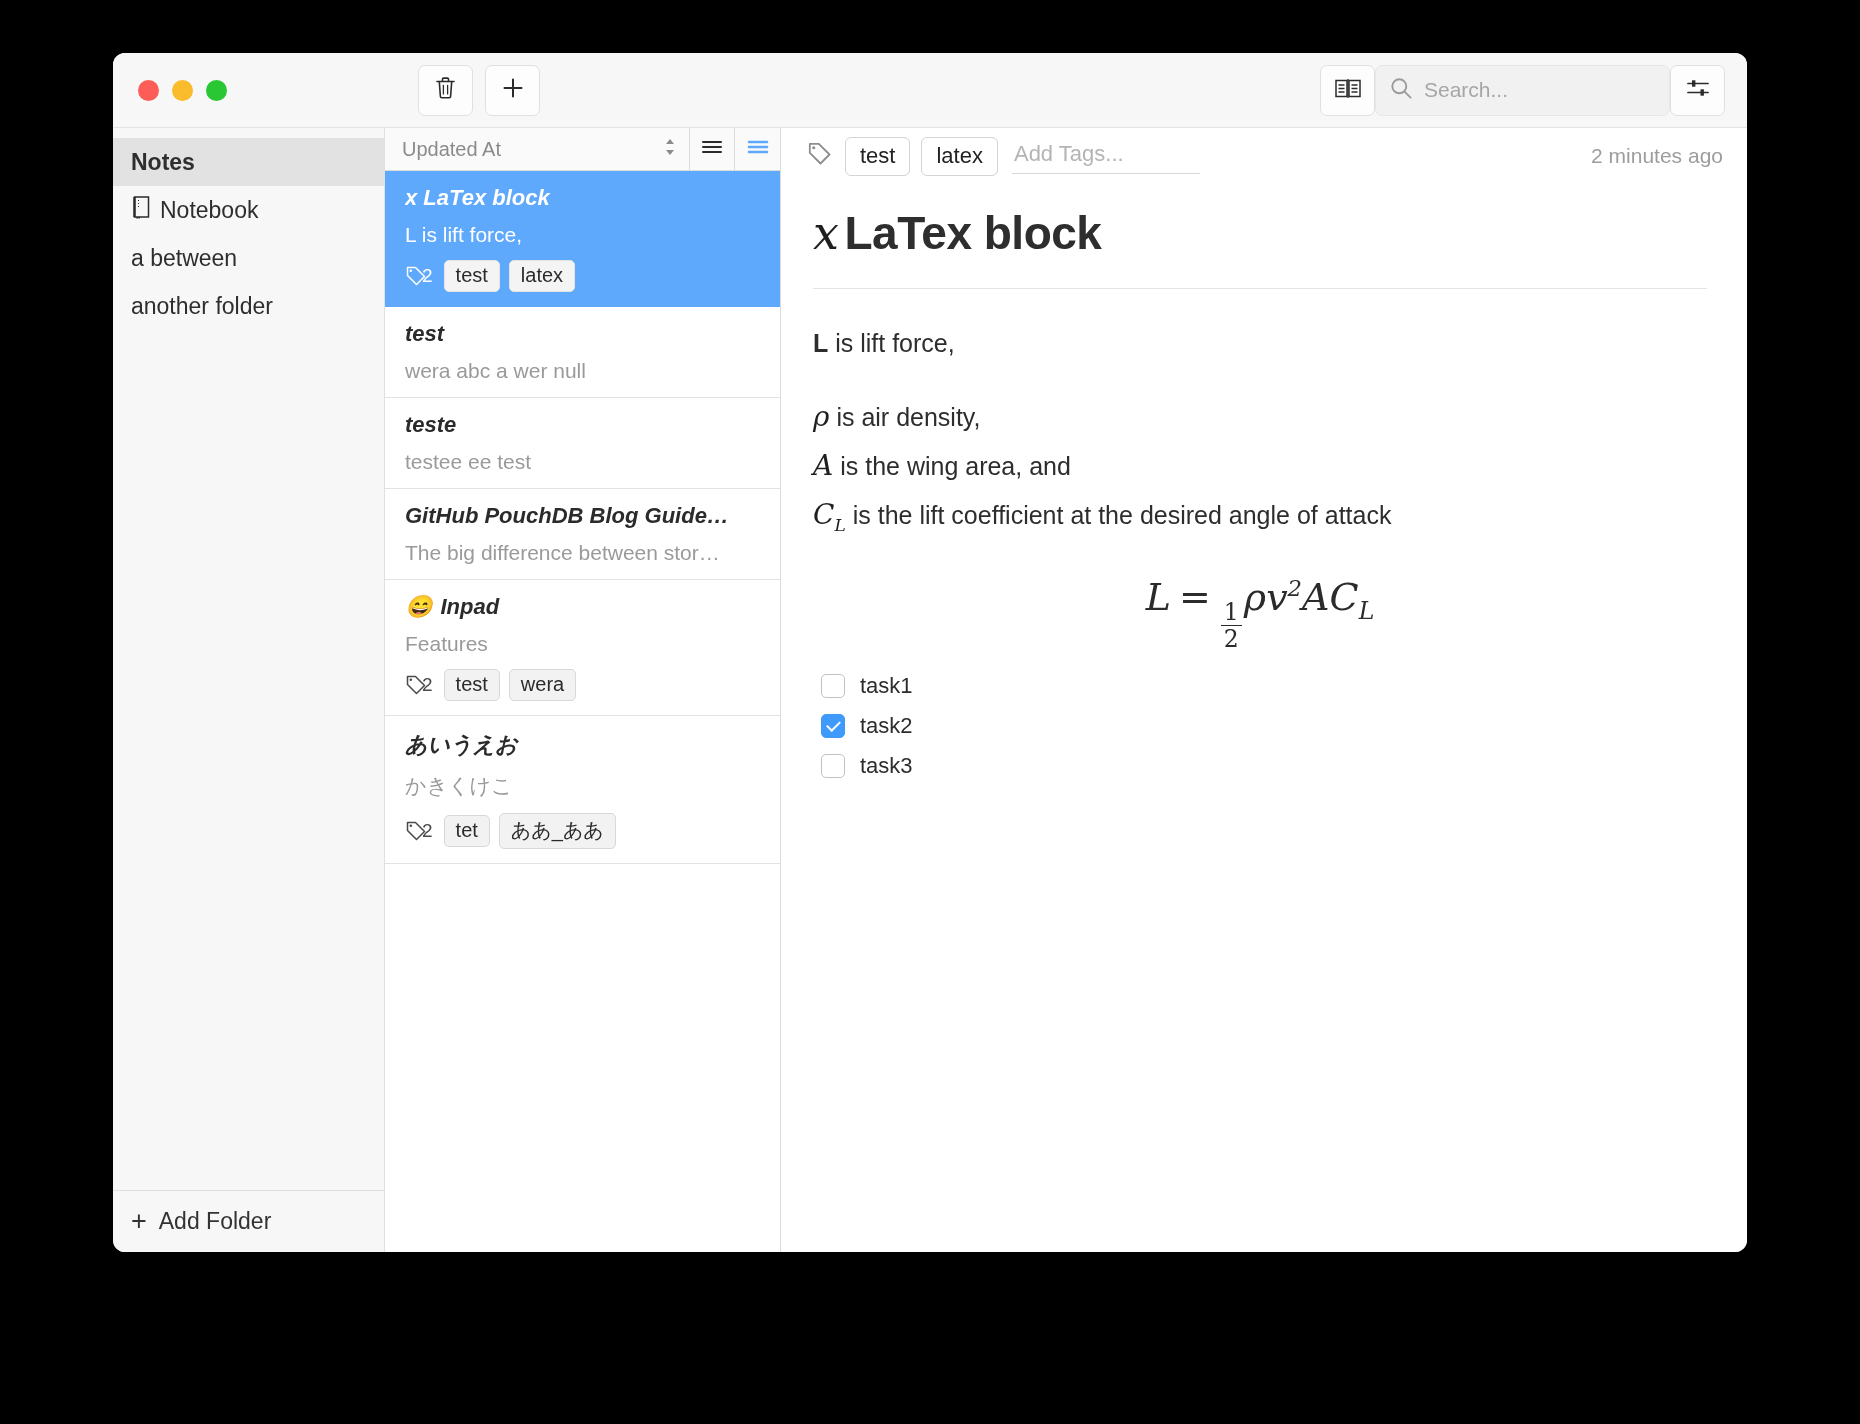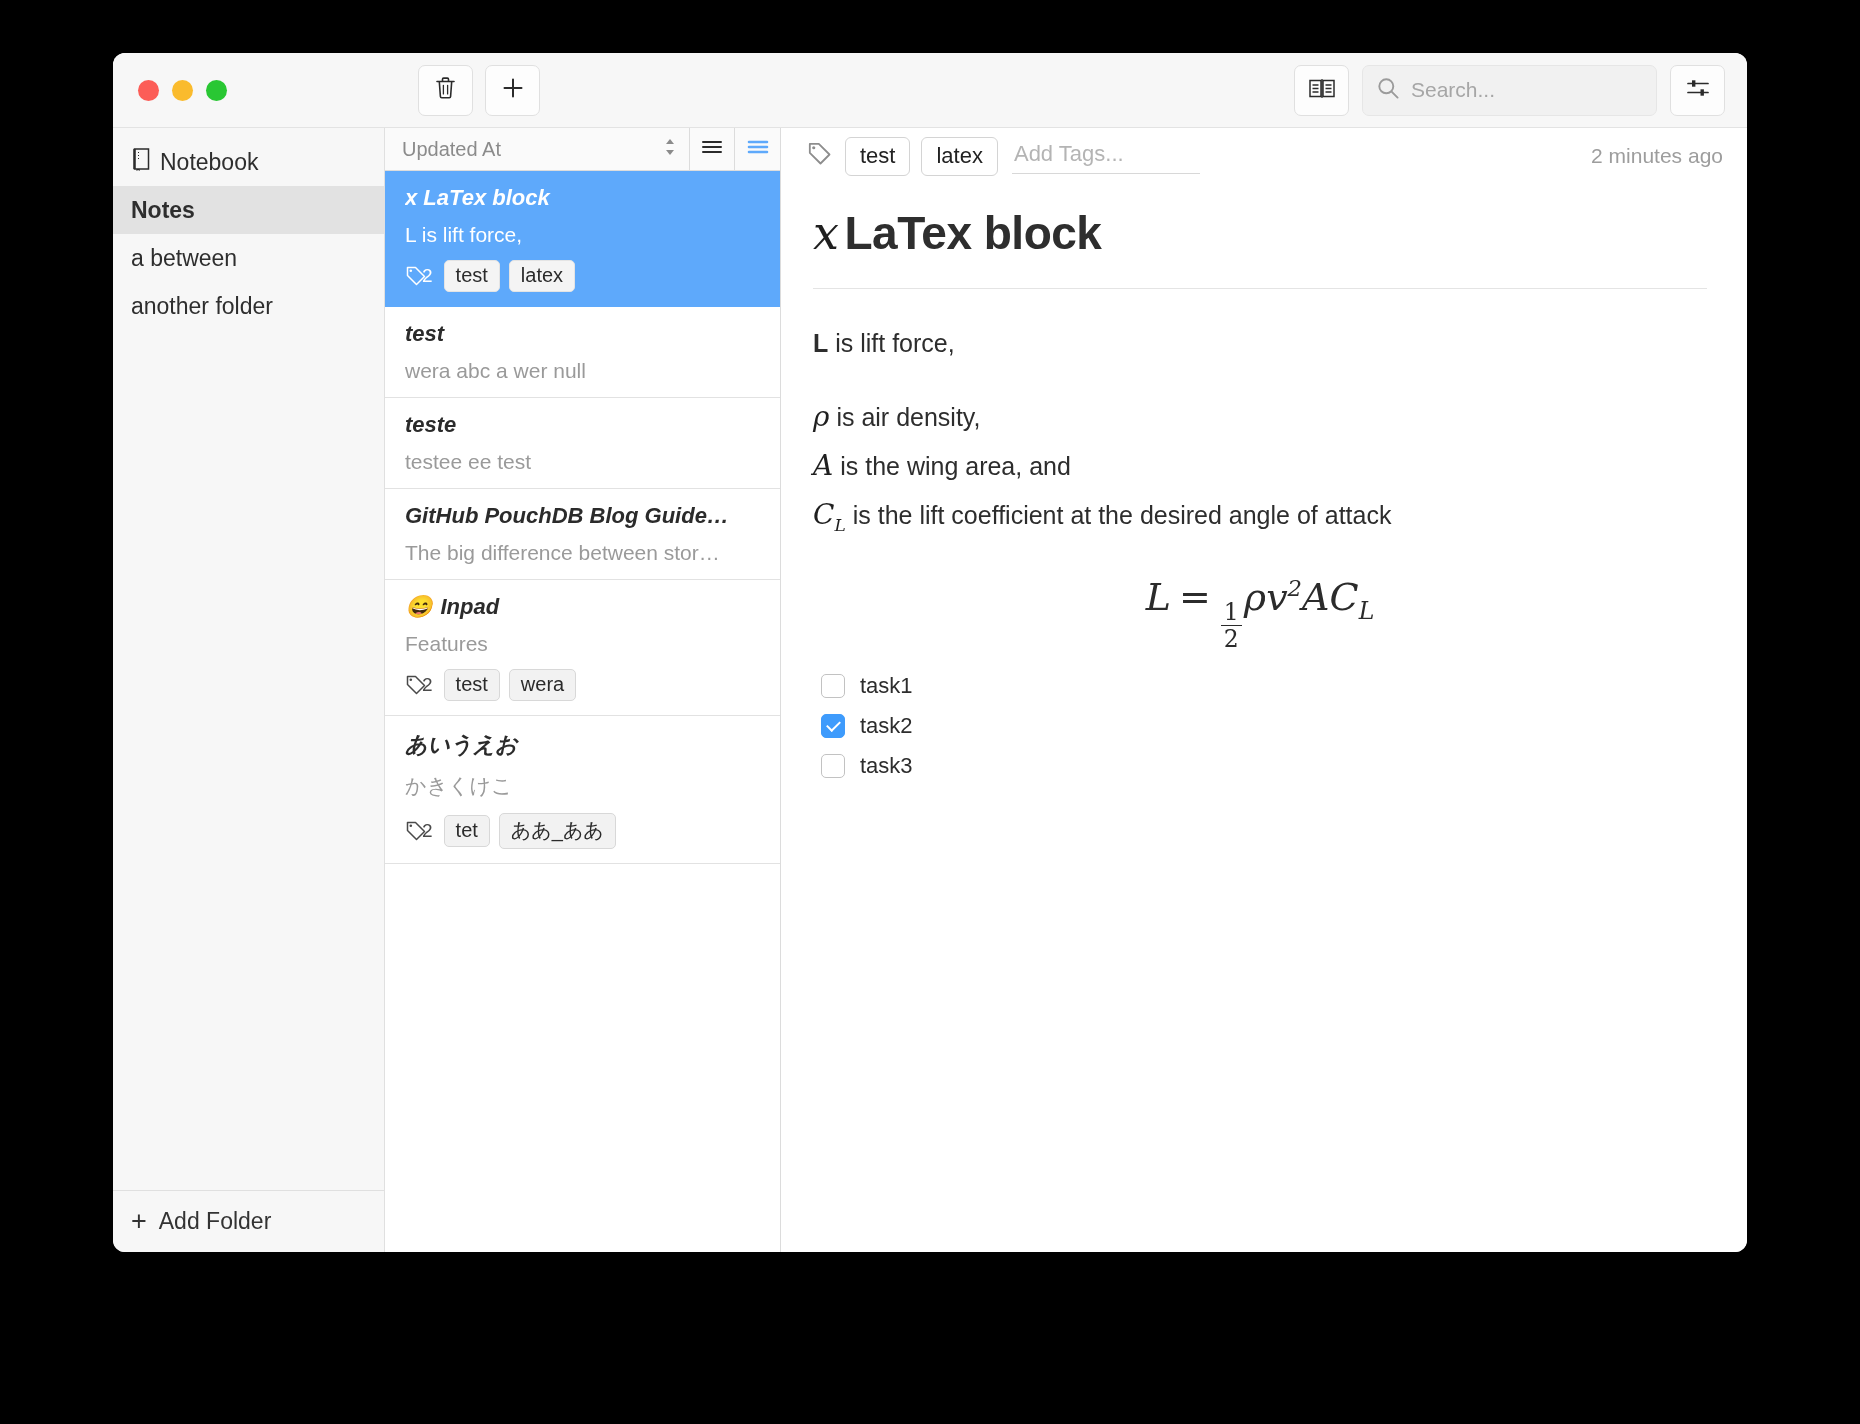--- a/index.html
+++ b/index.html
@@ -57,21 +57,20 @@
   .tb-group-left {
     position: absolute;
     left: 305px;
     display: flex;
     gap: 12px;
   }
   .tb-group-right {
     position: absolute;
     right: 22px;
     display: flex;
-    gap: 13px;
     align-items: center;
   }
   #search-box {
     width: 295px; height: 51px;
     background: #f1f1f1;
     border: 1px solid #e6e6e6;
     border-radius: 7px;
     display: flex;
     align-items: center;
     padding: 0 14px;
@@ -401,33 +400,33 @@
           </svg>
         </span>
       </div>
     </div>
   </div>
 
   <div id="body">
 
     <div id="sidebar">
       <div id="sidebar-list">
+        <div class="side-item active">
+          <span class="side-label">Notes</span>
+        </div>
         <div class="side-item">
           <span>
             <svg width="20" height="24" viewBox="0 0 20 24">
               <rect x="3.5" y="2" width="14" height="20" stroke="#2b2b2b" stroke-width="1.5" fill="none"></rect>
               <path d="M3.5 2v20" stroke="#2b2b2b" stroke-width="2.4"></path>
               <path d="M7 5.5h1M7 8.5h1M7 11.5h1" stroke="#2b2b2b" stroke-width="1.2"></path>
               <path d="M5.5 22v2l1.6-1.1L8.7 24v-2" fill="#2b2b2b"></path>
             </svg>
           </span>
           <span class="side-label">Notebook</span>
-        </div>
-        <div class="side-item active">
-          <span class="side-label">Notes</span>
         </div>
         <div class="side-item">
           <span class="side-label">a between</span>
         </div>
         <div class="side-item">
           <span class="side-label">another folder</span>
         </div>
       </div>
       <div id="add-folder">
         <span class="plus-glyph">+</span>

